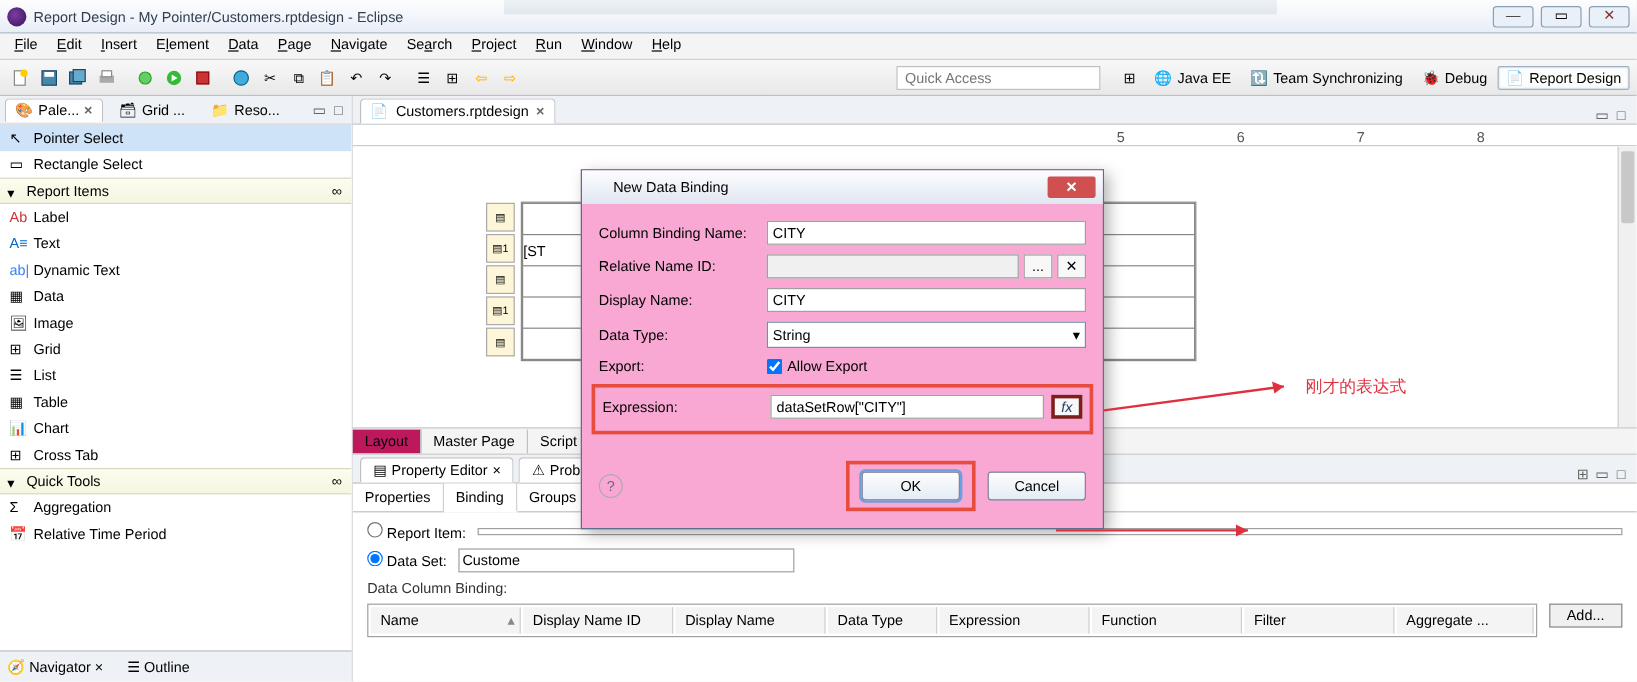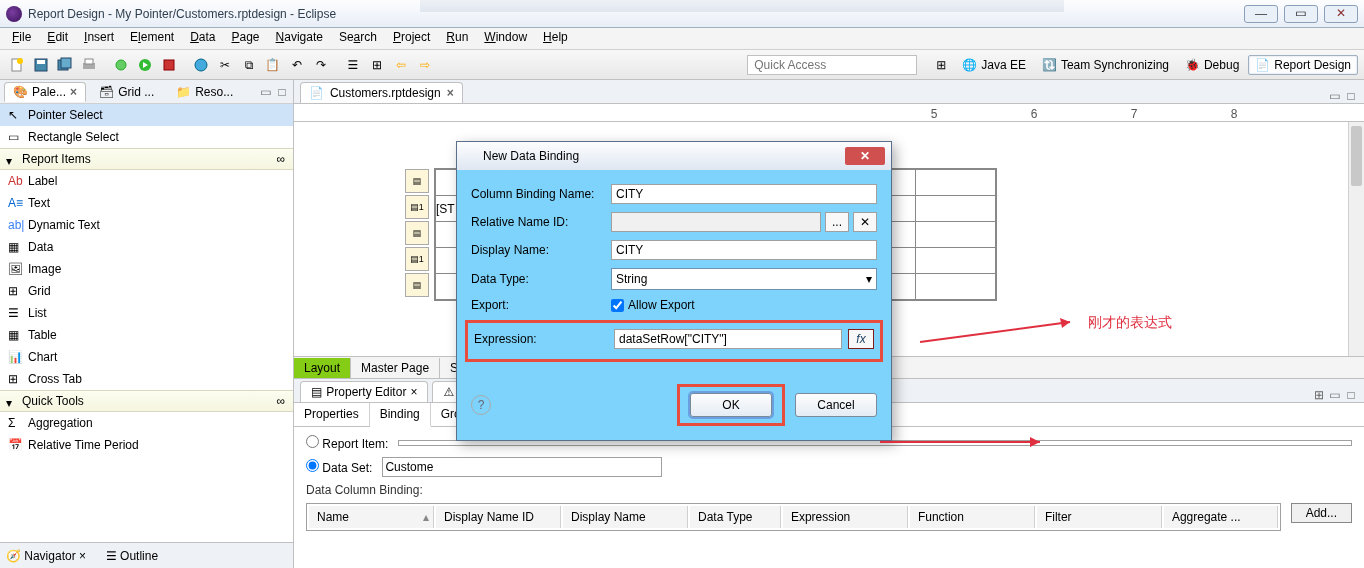--- a/index.html
+++ b/index.html
@@ -42,48 +42,48 @@
   .ruler .lbl{position:absolute; top:3px; transform:translateX(-50%);}
   .canvas { flex:1; background:#fff; position:relative; overflow:hidden;}
   .vscroll { position:absolute; right:0; top:0; bottom:0; width:16px; background:#f0f0f0; border-left:1px solid #d0d0d0;}
   .vscroll .thumb{position:absolute; left:2px; right:2px; top:4px; height:60px; background:#c8c8c8; border-radius:2px;}
   .reporttable { position:absolute; left:140px; top:46px; border:1px solid #888; }
   .reporttable table{border-collapse:collapse;}
   .reporttable td{border:1px solid #888; height:26px; min-width:80px;}
   .rowicon{width:24px;height:24px;border:1px solid #aaa;background:#fdf6d8;display:flex;align-items:center;justify-content:center;margin-bottom:2px;font-size:9px;}
   .pagetabs { height:22px; border-top:1px solid #c0c0c0; display:flex; align-items:center; background:#f4f4f4;}
   .pagetabs span{ padding:3px 10px; border-right:1px solid #c0c0c0;}
-  .pagetabs span.active{background:#84cc16;}
+  .pagetabs span.active{background:#be185d;}
   .propsarea{ border-top:1px solid #c0c0c0; background:#fff; display:flex; flex-direction:column; height:190px;}
   .props-tabs{height:24px;display:flex;align-items:flex-end;background:#eef1f5;padding-left:6px;border-bottom:1px solid #c0c0c0;}
   .props-tabs .tab{border:1px solid #c0c0c0;border-bottom:none;border-radius:4px 4px 0 0;background:#fff;padding:3px 10px;margin-right:4px;}
   .propsubtabs{display:flex;border-bottom:1px solid #c0c0c0;}
   .propsubtabs span{padding:4px 10px;border-right:1px solid #d0d0d0;}
   .propsubtabs span.active{background:#fff;border-bottom:2px solid #fff;margin-bottom:-1px;}
   .bindingarea{padding:8px 12px;}
   .bindrow{display:flex;align-items:center;gap:10px;margin-bottom:6px;}
   .bindselect{border:1px solid #a0a0a0;padding:2px;width:280px;background:#fff;}
   .bindheader{color:#333;margin:6px 0;}
   .bindtable{border:1px solid #a0a0a0;}
   .bindtable th{background:#f4f4f4;border-right:1px solid #d0d0d0;padding:4px 8px;text-align:left;font-weight:normal;position:relative;}
   .addbtn{border:1px solid #888;background:#f0f0f0;padding:2px 14px;margin-left:10px;}
   
-  .dialog { position:absolute; left:456px; top:141px; width:436px; background:#7dd3fc; border:1px solid #5a6f8a; box-shadow:4px 4px 12px rgba(0,0,0,.3);}
+  .dialog { position:absolute; left:484px; top:141px; width:436px; background:#f9a8d4; border:1px solid #5a6f8a; box-shadow:4px 4px 12px rgba(0,0,0,.3);}
   .dlg-title{height:28px;background:linear-gradient(#fdfdfe,#dfe7f2);display:flex;align-items:center;padding:0 6px;gap:6px;}
   .dlg-title .closebtn{margin-left:auto;width:40px;height:18px;background:#d05050;color:#fff;border-radius:2px;display:flex;align-items:center;justify-content:center;font-weight:bold;}
   .dlg-body{padding:14px 14px 4px 14px;}
   .dlg-row{display:flex;align-items:center;margin-bottom:8px;}
   .dlg-lbl{width:140px;}
   .dlg-input{flex:1;border:1px solid #a0a0a0;background:#fff;height:20px;padding:2px 4px;}
   .dlg-input.disabled{background:#f0f0f0;color:#888;}
   .dlg-small{width:24px;height:20px;border:1px solid #a0a0a0;margin-left:4px;display:flex;align-items:center;justify-content:center;background:#f8f8f8;}
   .dlg-select{flex:1;border:1px solid #7090b0;background:#fff;height:22px;padding:2px 4px;display:flex;align-items:center;justify-content:space-between;}
   .dlg-chk{display:flex;align-items:center;gap:4px;}
   .dlg-expr-wrap{border:3px solid #e74c3c;padding:6px 6px 10px 6px;margin:0 -6px 8px -6px;}
-  .dlg-fx{width:26px;height:20px;border:1px solid #7f1d1d;margin-left:6px;background:#f8f8f8;display:flex;align-items:center;justify-content:center;font-style:italic;color:#246;}
+  .dlg-fx{width:26px;height:20px;border:3px solid #7f1d1d;margin-left:6px;background:#f8f8f8;display:flex;align-items:center;justify-content:center;font-style:italic;color:#246;}
   .dlg-btns{display:flex;justify-content:flex-end;gap:10px;padding:10px 14px 14px 14px;align-items:center;}
   .dlg-help{width:20px;height:20px;border:1px solid #aaa;border-radius:50%;margin-right:auto;display:flex;align-items:center;justify-content:center;color:#667;}
   .dlg-btn{width:82px;height:24px;border:1px solid #7a8a9a;background:linear-gradient(#fdfdfd,#e4ecf4);border-radius:3px;}
   .dlg-btn.ok{outline:2px solid #6aa0e0;}
   .ok-wrap{border:3px solid #e74c3c;padding:6px 10px;}
   .redarrow{position:absolute;color:#e03040;font-size:14px;display:flex;align-items:center;}
   .redarrow svg{overflow:visible;}
   .redlabel{color:#e03040;font-size:14px;position:absolute;}
   .taskbar-stub{position:absolute;top:0;left:420px;right:300px;height:12px;background:linear-gradient(#dfe6ee,#cdd7e2);opacity:.5;}
   u.mnem{text-decoration:underline;}

